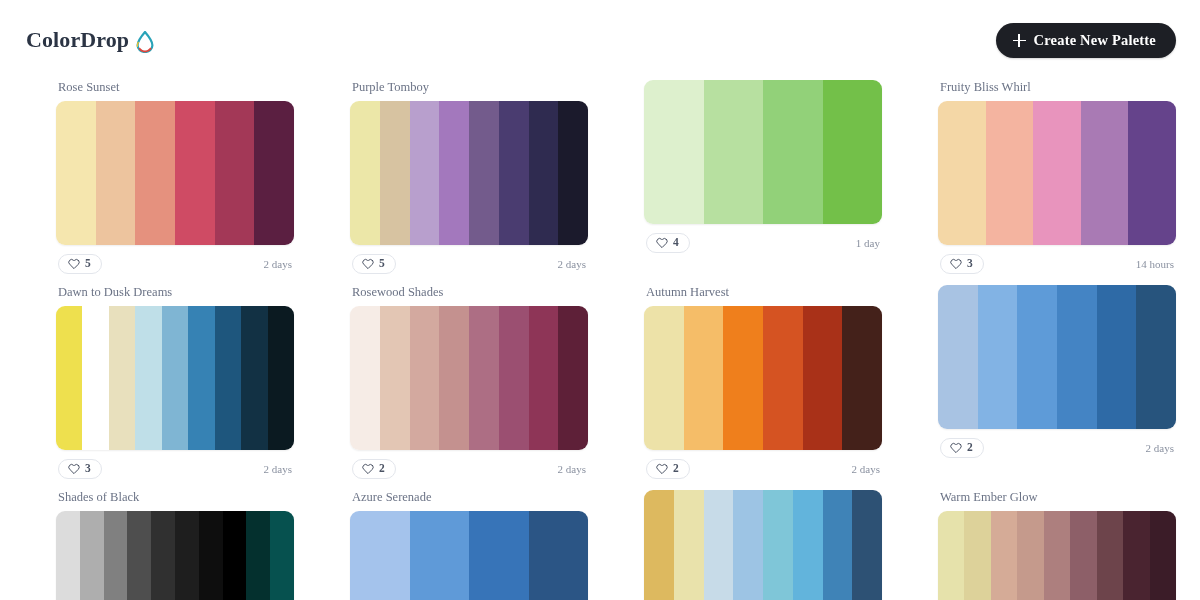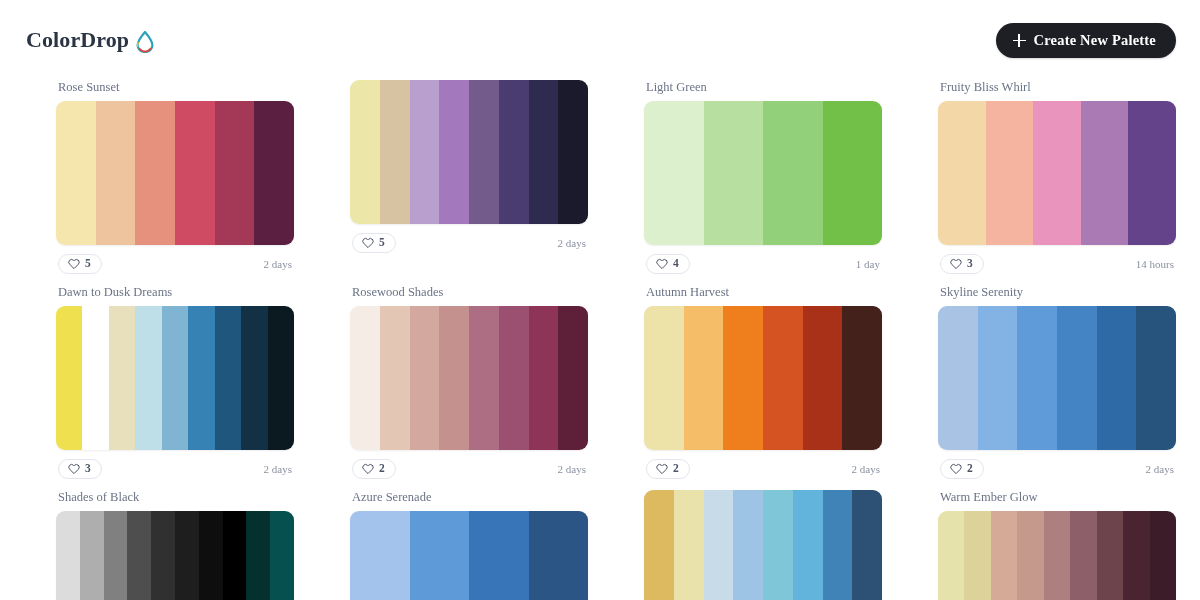--- a/index.html
+++ b/index.html
@@ -164,20 +164,21 @@
             <svg class="heart-icon" viewBox="0 0 24 24" fill="none" stroke="#4b5364" stroke-width="2" stroke-linecap="round" stroke-linejoin="round">
               <path d="M20.8 4.6a5.5 5.5 0 0 0-7.8 0L12 5.7l-1-1.1a5.5 5.5 0 0 0-7.8 7.8l1.1 1.1L12 21.2l7.7-7.7 1.1-1.1a5.5 5.5 0 0 0 0-7.8z"></path>
             </svg>
           </span>
           <span class="like-count">5</span>
         </div>
         <span class="time-text">2 days</span>
       </div>
     </div>
     <div class="card">
+      <div class="card-title">Purple Tomboy</div>
       <div class="swatches">
         <div class="swatch" style="background: rgb(236, 231, 168);"></div>
         <div class="swatch" style="background: rgb(215, 195, 161);"></div>
         <div class="swatch" style="background: rgb(184, 159, 205);"></div>
         <div class="swatch" style="background: rgb(163, 120, 189);"></div>
         <div class="swatch" style="background: rgb(115, 91, 140);"></div>
         <div class="swatch" style="background: rgb(74, 60, 112);"></div>
         <div class="swatch" style="background: rgb(47, 43, 80);"></div>
         <div class="swatch" style="background: rgb(27, 26, 44);"></div>
       </div>
@@ -187,21 +188,20 @@
             <svg class="heart-icon" viewBox="0 0 24 24" fill="none" stroke="#4b5364" stroke-width="2" stroke-linecap="round" stroke-linejoin="round">
               <path d="M20.8 4.6a5.5 5.5 0 0 0-7.8 0L12 5.7l-1-1.1a5.5 5.5 0 0 0-7.8 7.8l1.1 1.1L12 21.2l7.7-7.7 1.1-1.1a5.5 5.5 0 0 0 0-7.8z"></path>
             </svg>
           </span>
           <span class="like-count">5</span>
         </div>
         <span class="time-text">2 days</span>
       </div>
     </div>
     <div class="card">
-      <div class="card-title">Light Green</div>
       <div class="swatches">
         <div class="swatch" style="background: rgb(221, 240, 205);"></div>
         <div class="swatch" style="background: rgb(183, 224, 160);"></div>
         <div class="swatch" style="background: rgb(146, 209, 121);"></div>
         <div class="swatch" style="background: rgb(115, 192, 73);"></div>
       </div>
       <div class="card-meta">
         <div class="like-pill">
           <span>
             <svg class="heart-icon" viewBox="0 0 24 24" fill="none" stroke="#4b5364" stroke-width="2" stroke-linecap="round" stroke-linejoin="round">
@@ -299,21 +299,20 @@
             <svg class="heart-icon" viewBox="0 0 24 24" fill="none" stroke="#4b5364" stroke-width="2" stroke-linecap="round" stroke-linejoin="round">
               <path d="M20.8 4.6a5.5 5.5 0 0 0-7.8 0L12 5.7l-1-1.1a5.5 5.5 0 0 0-7.8 7.8l1.1 1.1L12 21.2l7.7-7.7 1.1-1.1a5.5 5.5 0 0 0 0-7.8z"></path>
             </svg>
           </span>
           <span class="like-count">2</span>
         </div>
         <span class="time-text">2 days</span>
       </div>
     </div>
     <div class="card">
-      <div class="card-title">Skyline Serenity</div>
       <div class="swatches">
         <div class="swatch" style="background: rgb(168, 195, 227);"></div>
         <div class="swatch" style="background: rgb(130, 179, 228);"></div>
         <div class="swatch" style="background: rgb(94, 155, 216);"></div>
         <div class="swatch" style="background: rgb(68, 132, 196);"></div>
         <div class="swatch" style="background: rgb(46, 106, 166);"></div>
         <div class="swatch" style="background: rgb(39, 84, 125);"></div>
       </div>
       <div class="card-meta">
         <div class="like-pill">

